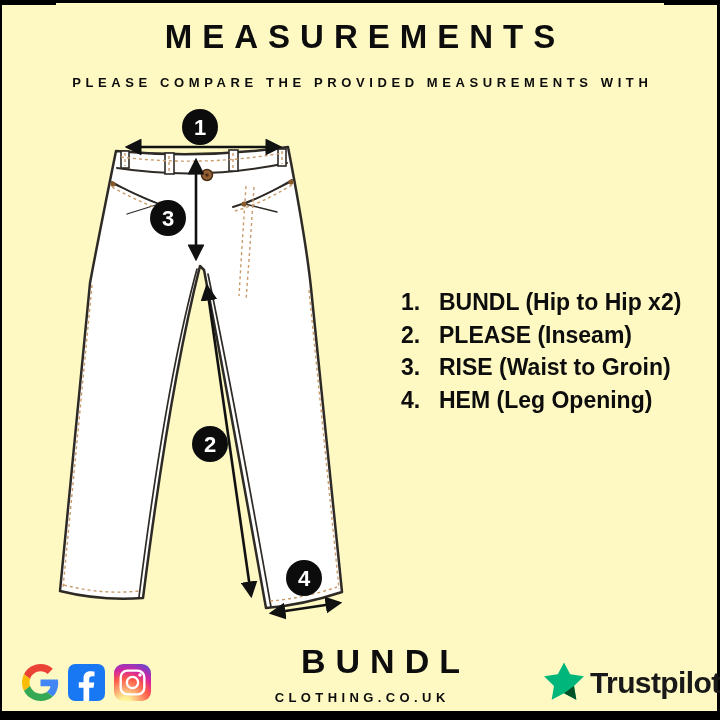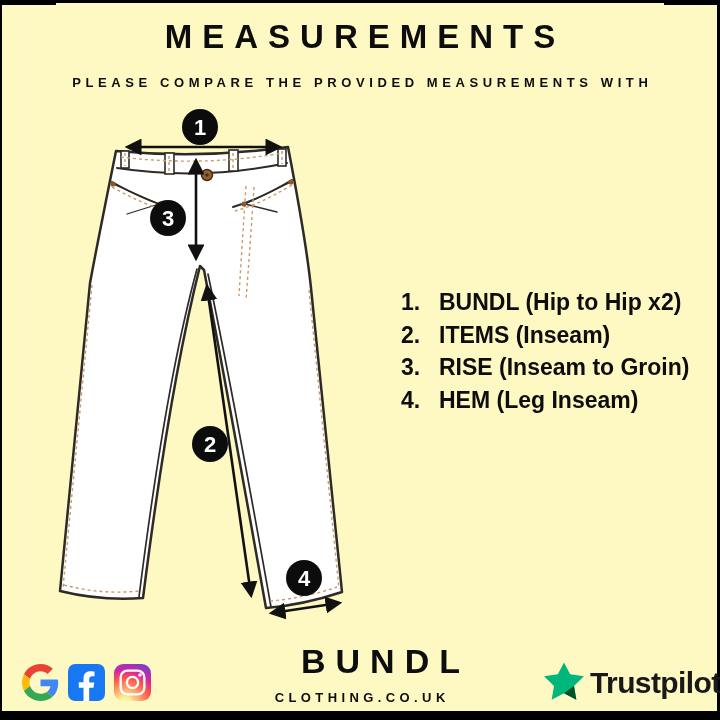--- a/index.html
+++ b/index.html
@@ -123,29 +123,29 @@
     </g>
   </svg>
 
   <div class="legend">
     <div class="legend-row">
       <span class="legend-num">1.</span>
       <span>BUNDL (Hip to Hip x2)</span>
     </div>
     <div class="legend-row">
       <span class="legend-num">2.</span>
-      <span>ITEMS (Inseam)</span>
+      <span>PLEASE (Inseam)</span>
     </div>
     <div class="legend-row">
       <span class="legend-num">3.</span>
-      <span>RISE (Inseam to Groin)</span>
+      <span>RISE (Waist to Groin)</span>
     </div>
     <div class="legend-row">
       <span class="legend-num">4.</span>
-      <span>HEM (Leg Inseam)</span>
+      <span>HEM (Leg Opening)</span>
     </div>
   </div>
 
   <div class="social">
     <svg width="37" height="37" viewBox="0 0 48 48">
       <path fill="#EA4335" d="M24 9.5c3.54 0 6.71 1.22 9.21 3.6l6.85-6.85C35.9 2.38 30.47 0 24 0 14.62 0 6.51 5.38 2.56 13.22l7.98 6.19C12.43 13.72 17.74 9.5 24 9.5z"></path>
       <path fill="#4285F4" d="M46.98 24.55c0-1.57-.15-3.09-.38-4.55H24v9.02h12.94c-.58 2.96-2.26 5.48-4.78 7.18l7.73 6c4.51-4.18 7.09-10.36 7.09-17.65z"></path>
       <path fill="#FBBC05" d="M10.53 28.59c-.48-1.45-.76-2.99-.76-4.59s.27-3.14.76-4.59l-7.98-6.19C.92 16.46 0 20.12 0 24c0 3.88.92 7.54 2.56 10.78l7.97-6.19z"></path>
       <path fill="#34A853" d="M24 48c6.48 0 11.93-2.13 15.89-5.81l-7.73-6c-2.15 1.45-4.92 2.3-8.16 2.3-6.26 0-11.57-4.22-13.47-9.91l-7.98 6.19C6.51 42.62 14.62 48 24 48z"></path>
     </svg>

